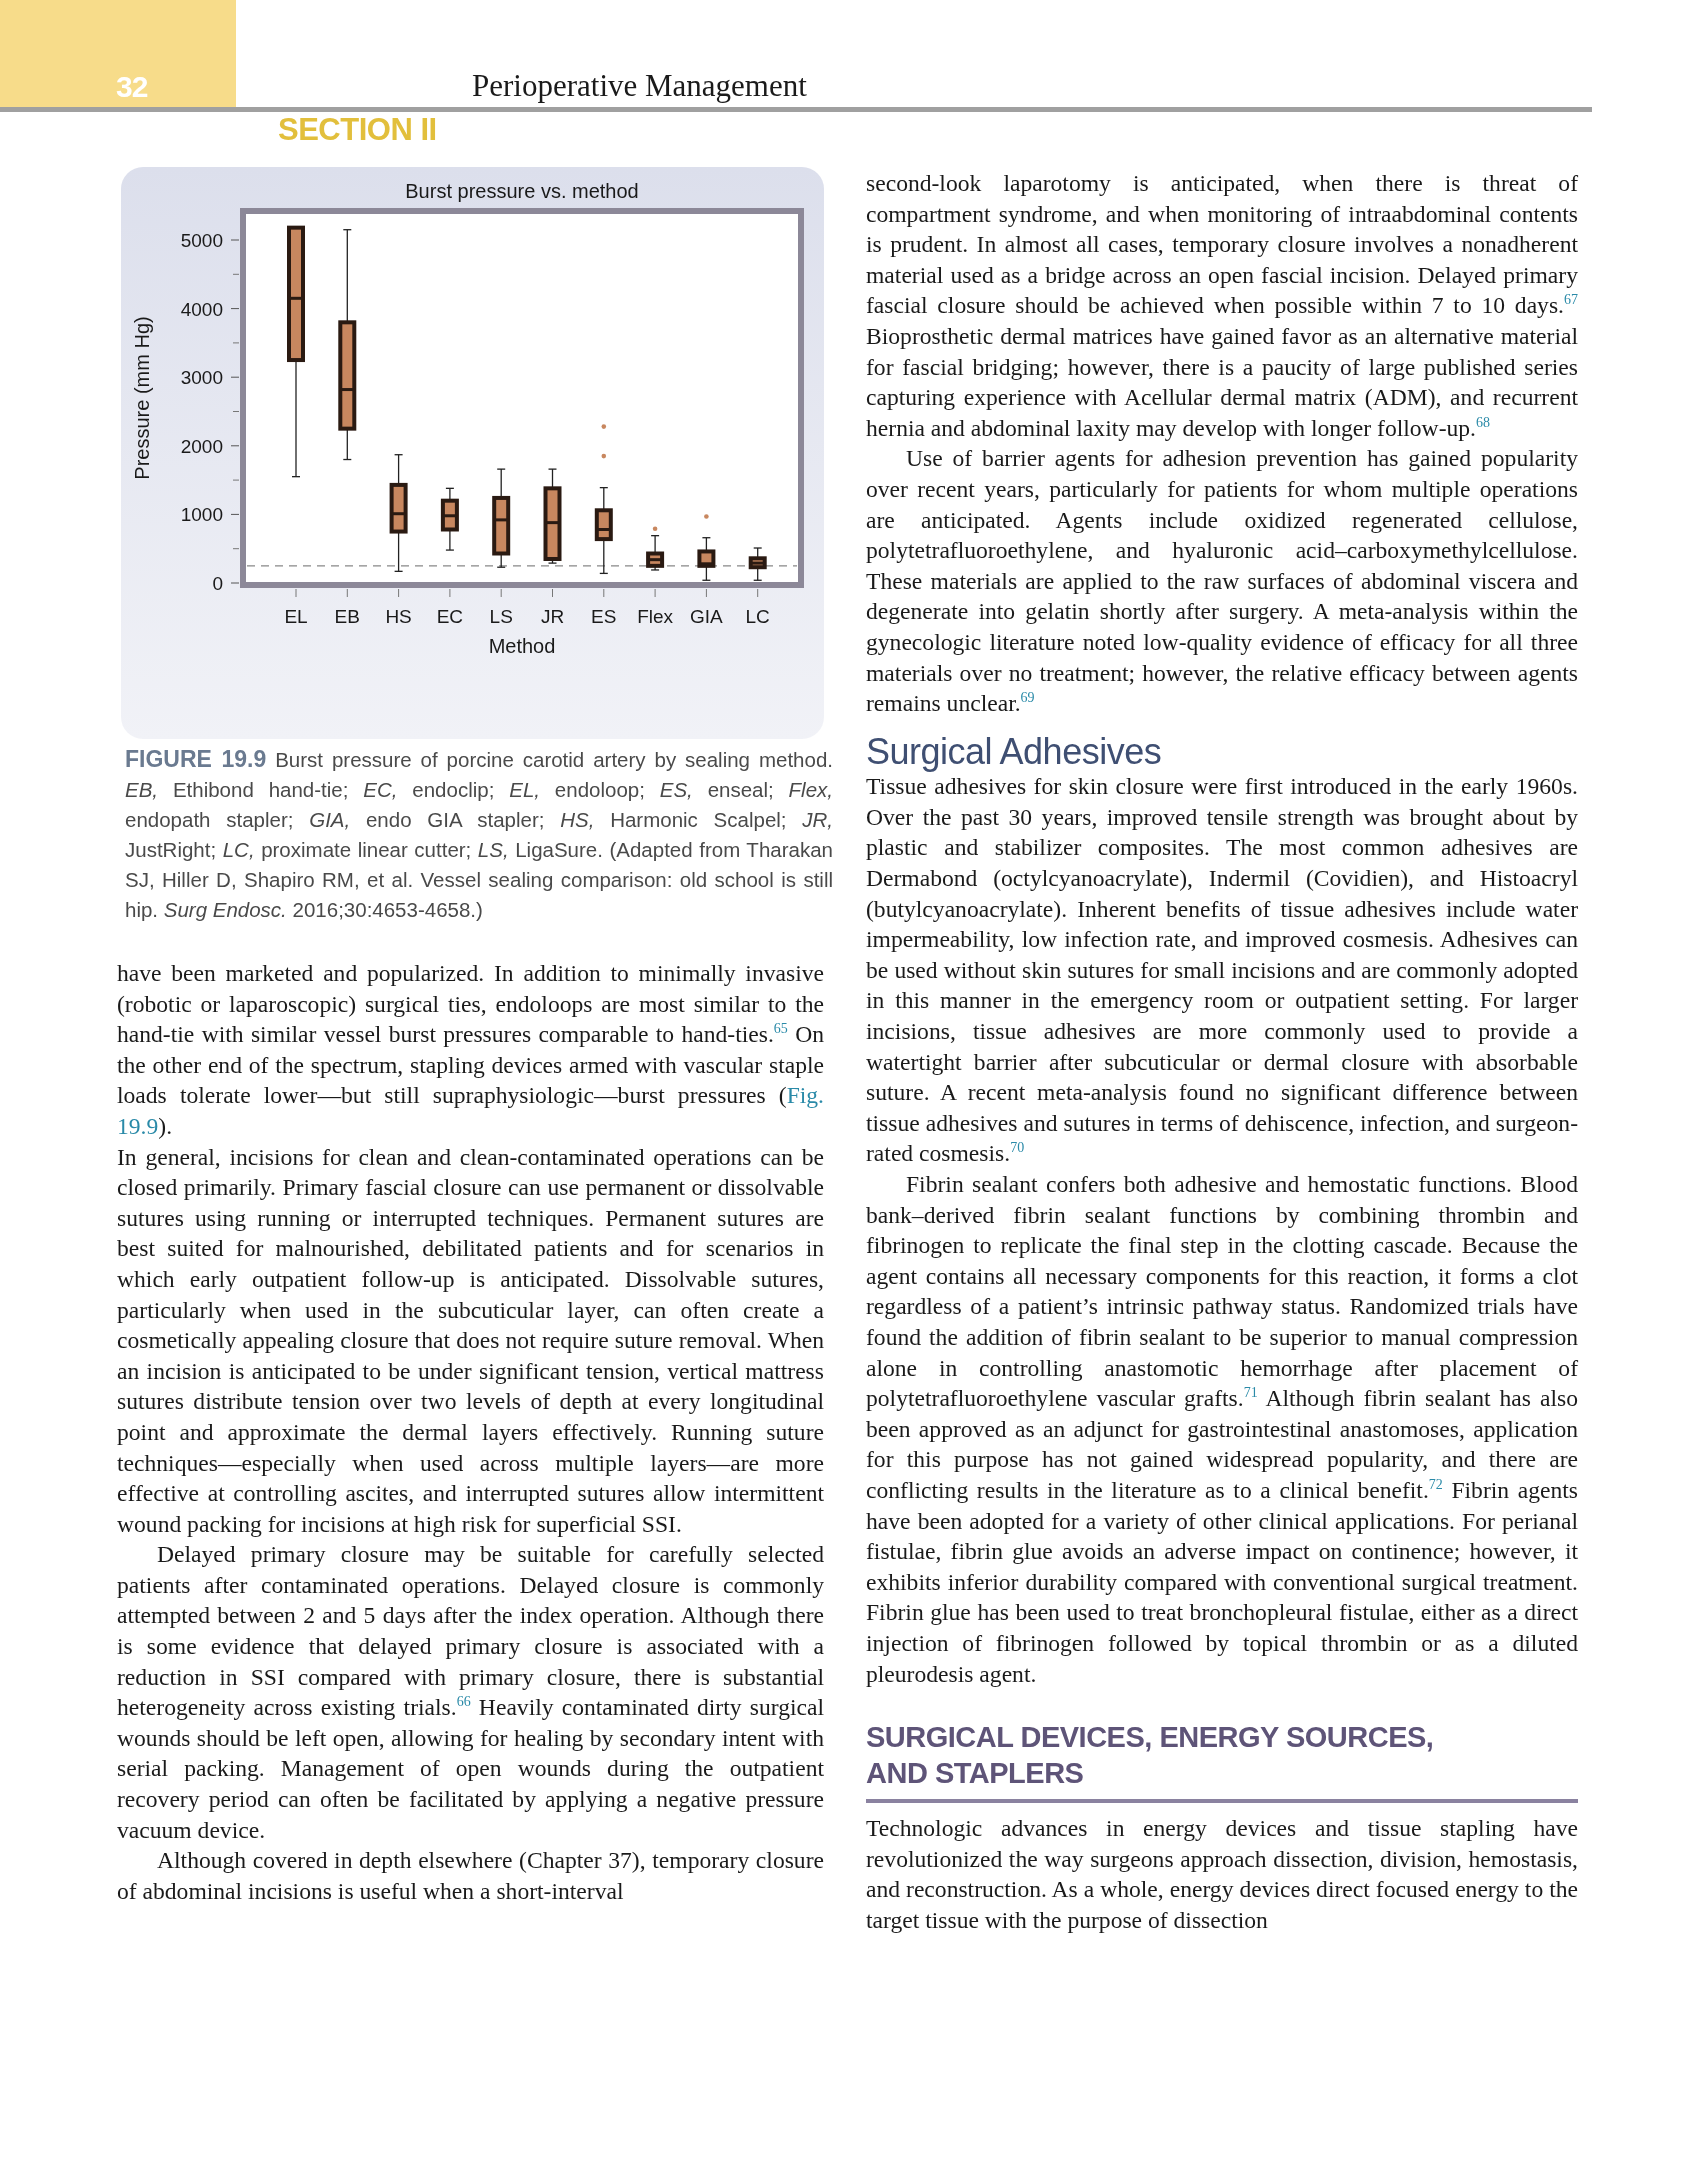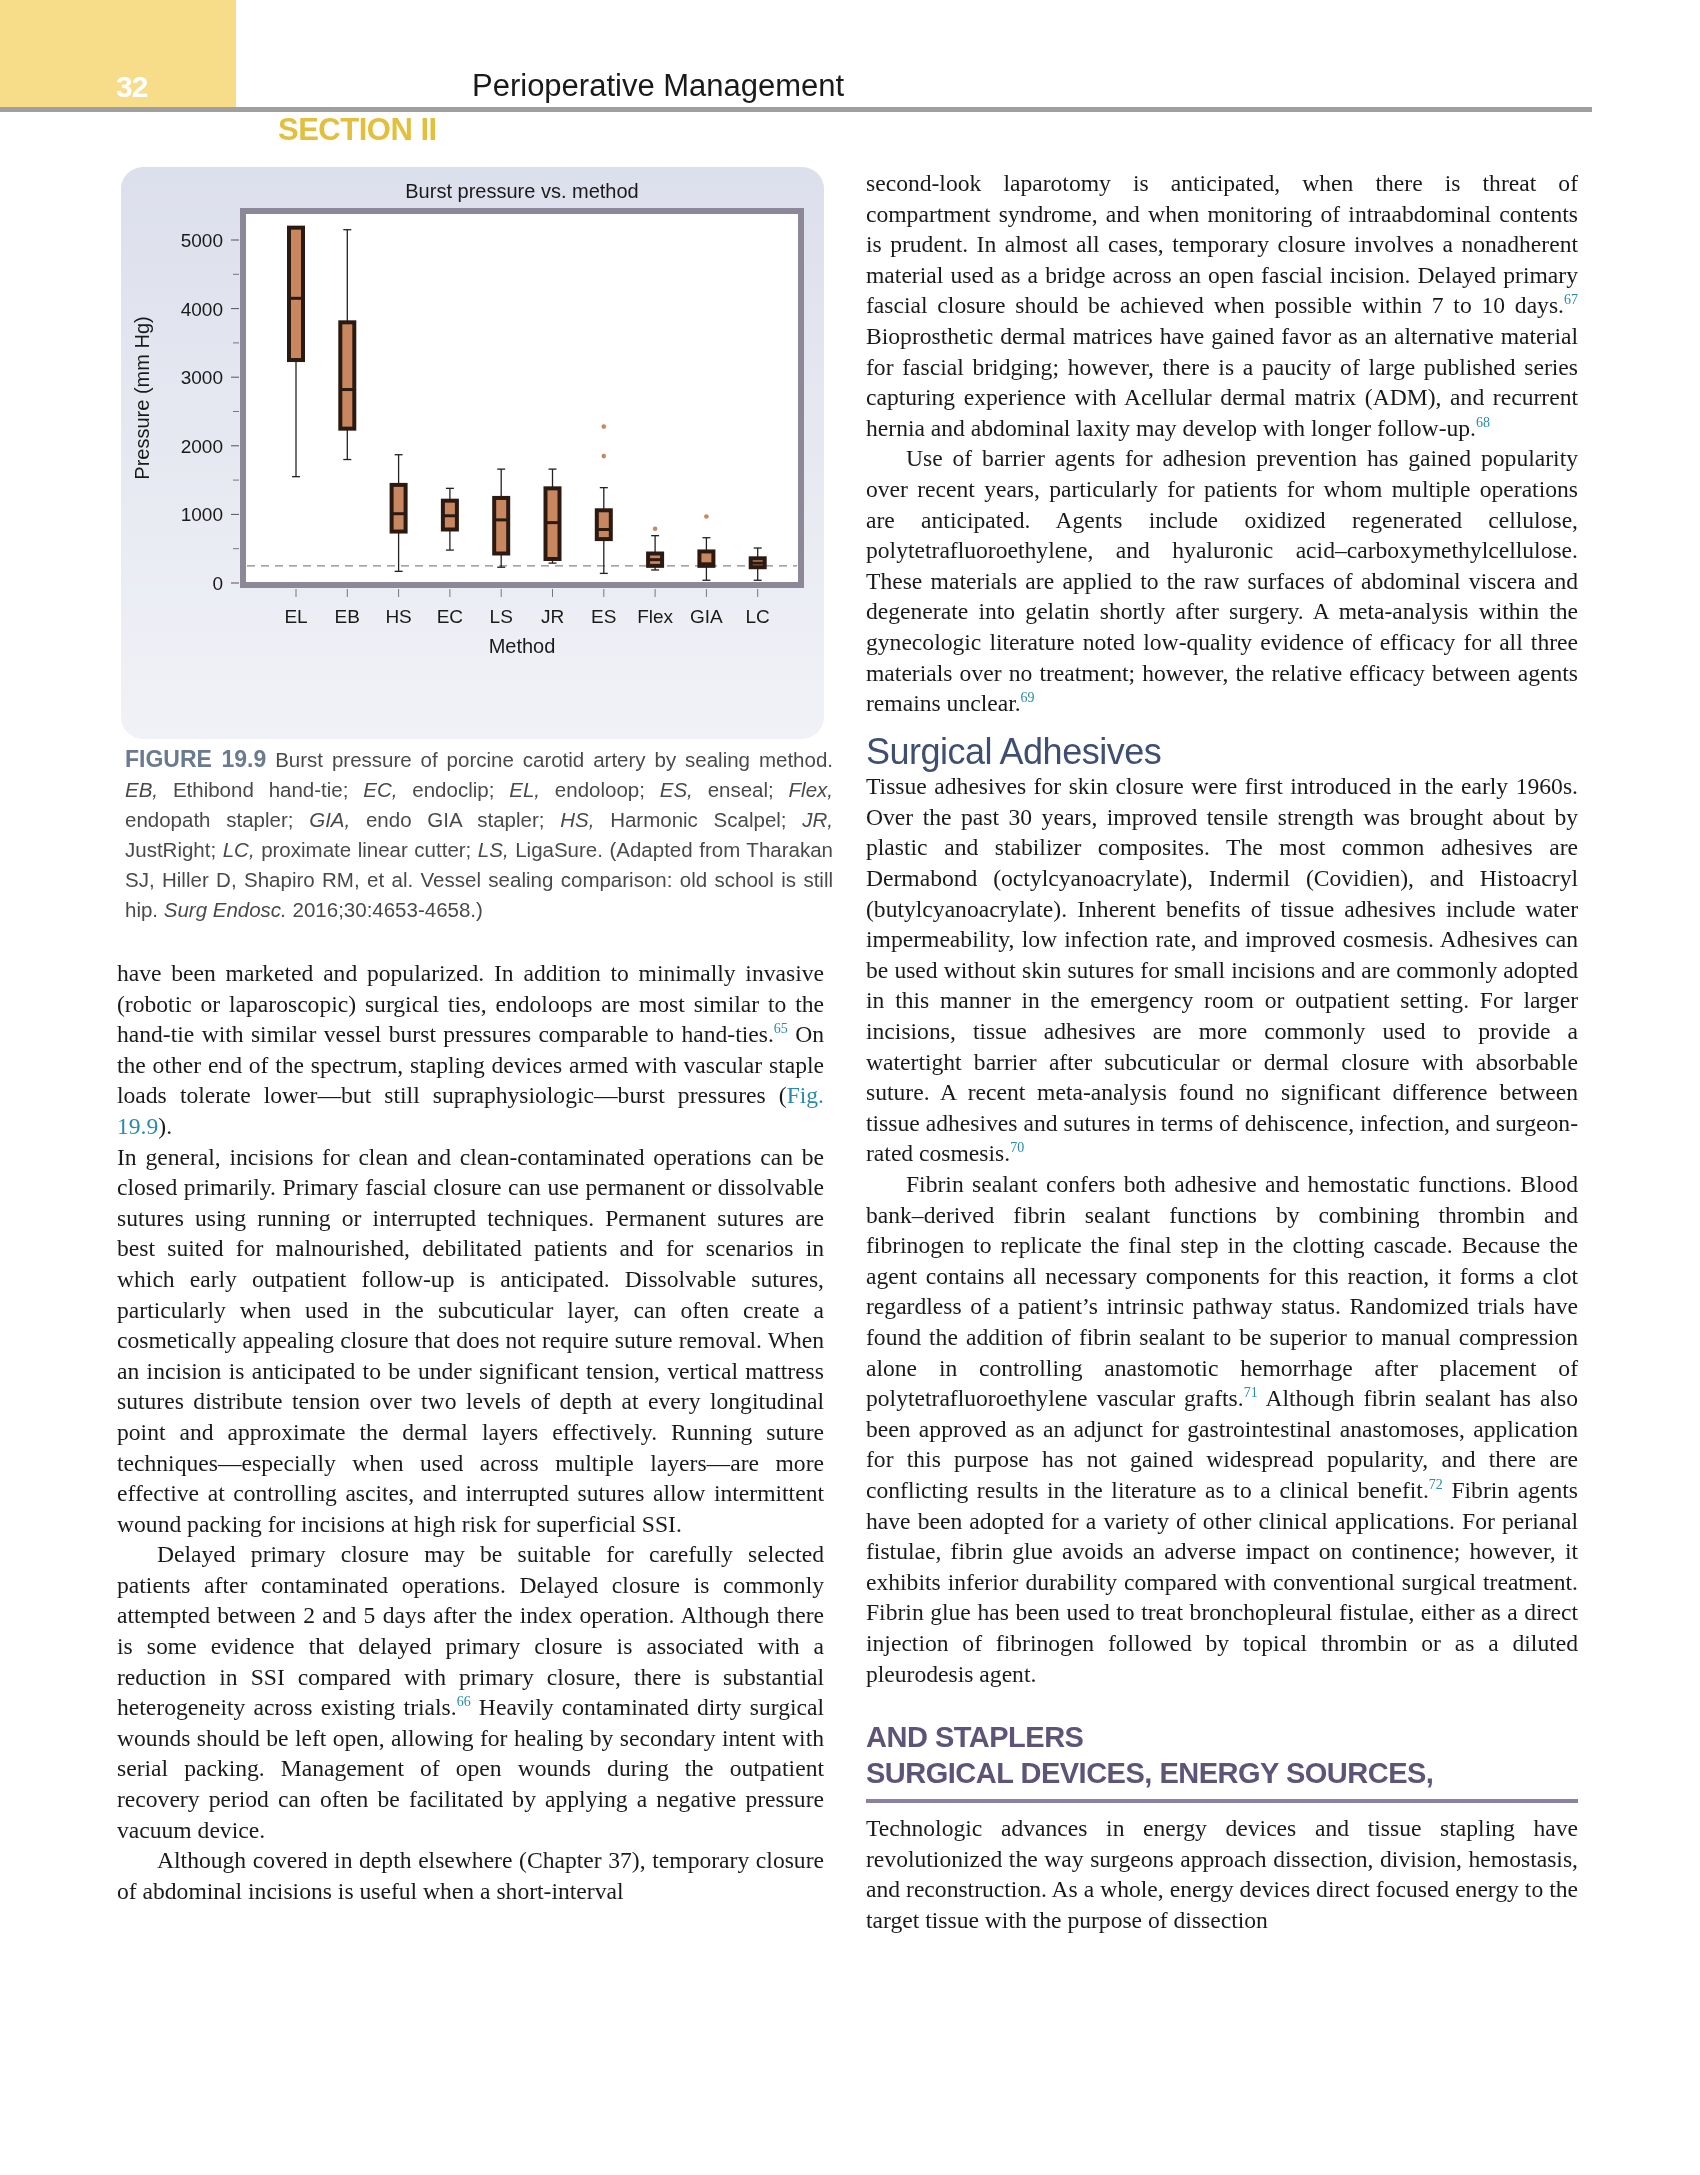--- a/index.html
+++ b/index.html
@@ -3,21 +3,21 @@
 <meta charset="utf-8">
 <style>
   html, body { margin:0; padding:0; background:#ffffff; }
   body { width:1700px; height:2175px; position:relative; overflow:hidden;
          font-family:"Liberation Serif","DejaVu Serif",serif; color:#1a1a1a; }
   .hdr-box { position:absolute; left:0; top:0; width:236px; height:108px; background:#f7dc8a; }
   .hdr-page { position:absolute; left:116px; top:70px; font-family:"Liberation Sans",sans-serif;
               font-size:30px; font-weight:bold; color:#ffffff; letter-spacing:-1px; }
   .hdr-section { position:absolute; left:278px; top:68px; font-family:"Liberation Sans",sans-serif;
                  font-size:31px; font-weight:bold; color:#e2bf3c; letter-spacing:-0.5px;margin-top:44px; }
-  .hdr-title { position:absolute; left:472px; top:68px; font-family:Liberation Sans, sans-serif;
+  .hdr-title { position:absolute; left:472px; top:68px; font-family:Liberation Serif, serif;
                font-size:31px; color:#1a1a1a; }
   .hdr-rule { position:absolute; left:0; top:107px; width:1592px; height:5px; background:#a0a0a0; }
   .hdr-rule-white { position:absolute; left:236px; top:104px; width:1356px; height:3px; background:#ffffff; }
 
   .fig-panel { position:absolute; left:121px; top:167px; width:703px; height:572px;
                background:linear-gradient(#dcdfec, #f1f2f7); border-radius:22px; }
   .chart-svg { position:absolute; left:121px; top:167px; }
   .caption { position:absolute; left:117px; top:744px; width:708px; font-family:"Liberation Sans",sans-serif;
              font-size:20.5px; line-height:30px; color:#4a4a4a; text-align:justify; font-stretch:condensed;margin-left:8px; }
   .caption .fig-label { font-weight:bold; color:#6a7a90; font-size:23px; }
@@ -187,18 +187,18 @@
   <p class="indent">Although covered in depth elsewhere (Chapter 37), temporary closure of abdominal incisions is useful when a short-interval</p>
 </div>
 
 <div class="col col-right">
   <p>second-look laparotomy is anticipated, when there is threat of compartment syndrome, and when monitoring of intraabdominal contents is prudent. In almost all cases, temporary closure involves a nonadherent material used as a bridge across an open fascial incision. Delayed primary fascial closure should be achieved when possible within 7 to 10 days.<span class="sup">67</span> Bioprosthetic dermal matrices have gained favor as an alternative material for fascial bridging; however, there is a paucity of large published series capturing experience with Acellular dermal matrix (ADM), and recurrent hernia and abdominal laxity may develop with longer follow-up.<span class="sup">68</span></p>
   <p class="indent">Use of barrier agents for adhesion prevention has gained popularity over recent years, particularly for patients for whom multiple operations are anticipated. Agents include oxidized regenerated cellulose, polytetrafluoroethylene, and hyaluronic acid–carboxymethylcellulose. These materials are applied to the raw surfaces of abdominal viscera and degenerate into gelatin shortly after surgery. A meta-analysis within the gynecologic literature noted low-quality evidence of efficacy for all three materials over no treatment; however, the relative efficacy between agents remains unclear.<span class="sup">69</span></p>
   <div class="h2">Surgical Adhesives</div>
   <p>Tissue adhesives for skin closure were first introduced in the early 1960s. Over the past 30 years, improved tensile strength was brought about by plastic and stabilizer composites. The most common adhesives are Dermabond (octylcyanoacrylate), Indermil (Covidien), and Histoacryl (butylcyanoacrylate). Inherent benefits of tissue adhesives include water impermeability, low infection rate, and improved cosmesis. Adhesives can be used without skin sutures for small incisions and are commonly adopted in this manner in the emergency room or outpatient setting. For larger incisions, tissue adhesives are more commonly used to provide a watertight barrier after subcuticular or dermal closure with absorbable suture. A recent meta-analysis found no significant difference between tissue adhesives and sutures in terms of dehiscence, infection, and surgeon-rated cosmesis.<span class="sup">70</span></p>
   <p class="indent">Fibrin sealant confers both adhesive and hemostatic functions. Blood bank–derived fibrin sealant functions by combining thrombin and fibrinogen to replicate the final step in the clotting cascade. Because the agent contains all necessary components for this reaction, it forms a clot regardless of a patient’s intrinsic pathway status. Randomized trials have found the addition of fibrin sealant to be superior to manual compression alone in controlling anastomotic hemorrhage after placement of polytetrafluoroethylene vascular grafts.<span class="sup">71</span> Although fibrin sealant has also been approved as an adjunct for gastrointestinal anastomoses, application for this purpose has not gained widespread popularity, and there are conflicting results in the literature as to a clinical benefit.<span class="sup">72</span> Fibrin agents have been adopted for a variety of other clinical applications. For perianal fistulae, fibrin glue avoids an adverse impact on continence; however, it exhibits inferior durability compared with conventional surgical treatment. Fibrin glue has been used to treat bronchopleural fistulae, either as a direct injection of fibrinogen followed by topical thrombin or as a diluted pleurodesis agent.</p>
   <div class="h1">
+    <div>SURGICAL DEVICES, ENERGY SOURCES,</div>
     <div>AND STAPLERS</div>
-    <div>SURGICAL DEVICES, ENERGY SOURCES,</div>
   </div>
   <div class="h1-rule"></div>
   <p>Technologic advances in energy devices and tissue stapling have revolutionized the way surgeons approach dissection, division, hemostasis, and reconstruction. As a whole, energy devices direct focused energy to the target tissue with the purpose of dissection</p>
 </div>
 
 </body></html>

